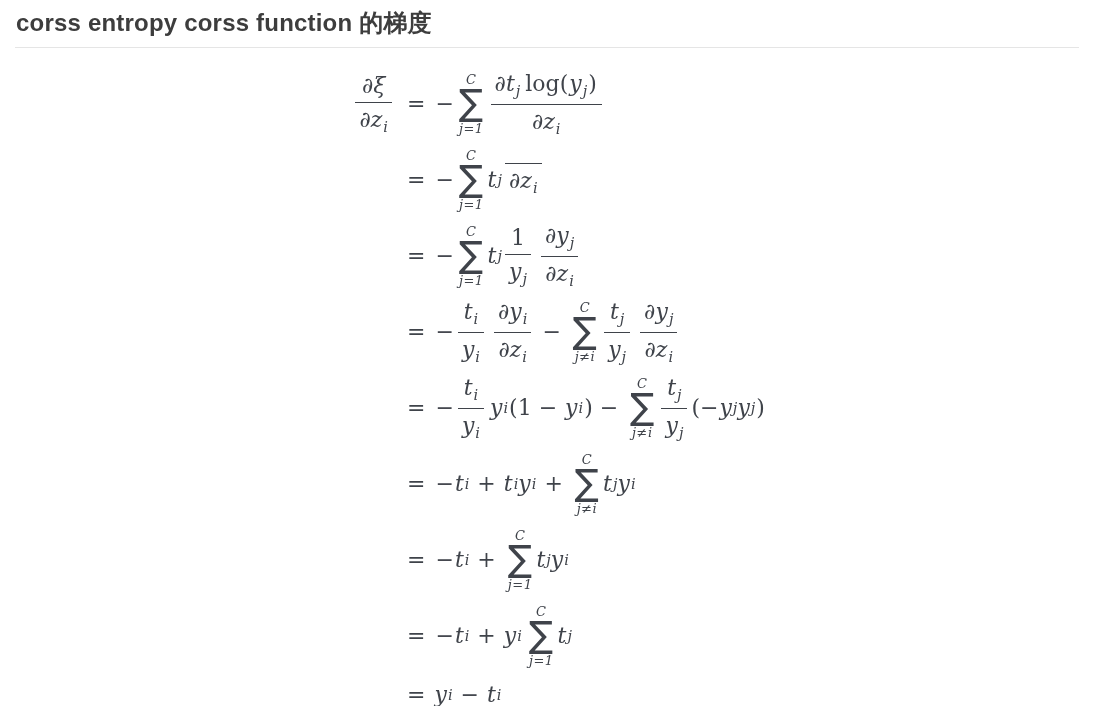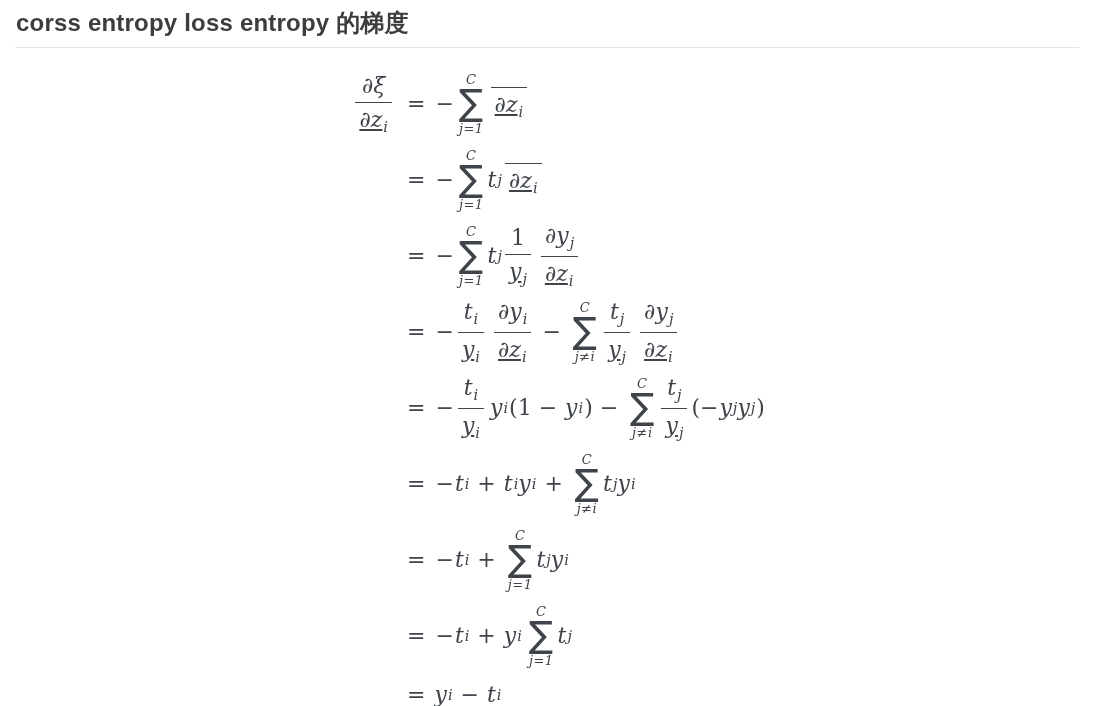--- a/index.html
+++ b/index.html
@@ -31,49 +31,50 @@
   .eq-row:last-child{min-height:42px;}
   .eq-lhs{width:60px;display:flex;justify-content:flex-end;align-items:center;}
   .eq-sign{padding:0 9px 0 12px;}
   .eq-rhs{display:flex;align-items:center;}
   .mi{font-style:italic;}
   .mo{padding:0 1px;white-space:pre;}
   .msub{font-size:0.66em;font-style:italic;vertical-align:-0.35em;margin-left:1px;}
   .msp{display:inline-block;}
   .frac{display:inline-flex;flex-direction:column;vertical-align:middle;margin:0 3px;}
   .frac .num{text-align:center;padding:0 4px 3px;}
-  .frac .den{border-top:1.4px solid currentColor;padding:3px 4px 0;text-decoration:underline;}
+  .frac .den{text-align:center;border-top:1.4px solid currentColor;padding:3px 4px 0;}
   .sum{display:inline-flex;flex-direction:column;align-items:center;margin:0 4px;line-height:1;}
   .sum .lim{font-size:13px;font-style:italic;letter-spacing:.5px;}
   .sum .lim-top{margin-bottom:1px;}
   .sum .sigma{font-size:36px;line-height:.9;font-style:normal;font-family:"DejaVu Sans","DejaVu Serif",serif;}
   .sum .lim-bot{margin-top:2px;}
 </style>
 </head>
 <body>
 
-<h1 class="page-title">corss entropy loss entropy 的梯度</h1>
+<h1 class="page-title">corss entropy corss function 的梯度</h1>
 <hr class="title-divider">
 <div class="equation-block">
     <div class="eq-row">
       <span class="eq-lhs">
         <span class="frac">
           <span class="num"><span class="mi">∂ξ</span></span>
           <span class="den"><span class="mi">∂z</span><span class="msub">i</span></span>
         </span>
       </span>
       <span class="eq-sign">=</span>
       <span class="eq-rhs">
         <span class="mo">−</span>
         <span class="sum">
           <span class="lim lim-top">C</span>
           <span class="sigma">∑</span>
           <span class="lim lim-bot">j=1</span>
         </span>
         <span class="frac">
+          <span class="num"><span class="mi">∂t</span><span class="msub">j</span><span class="msp" style="width: 4px;"></span><span class="mo">log(</span><span class="mi">y</span><span class="msub">j</span><span class="mo">)</span></span>
           <span class="den"><span class="mi">∂z</span><span class="msub">i</span></span>
         </span>
       </span>
     </div>
     <div class="eq-row">
       <span class="eq-lhs"></span>
       <span class="eq-sign">=</span>
       <span class="eq-rhs">
         <span class="mo">−</span>
         <span class="sum">

